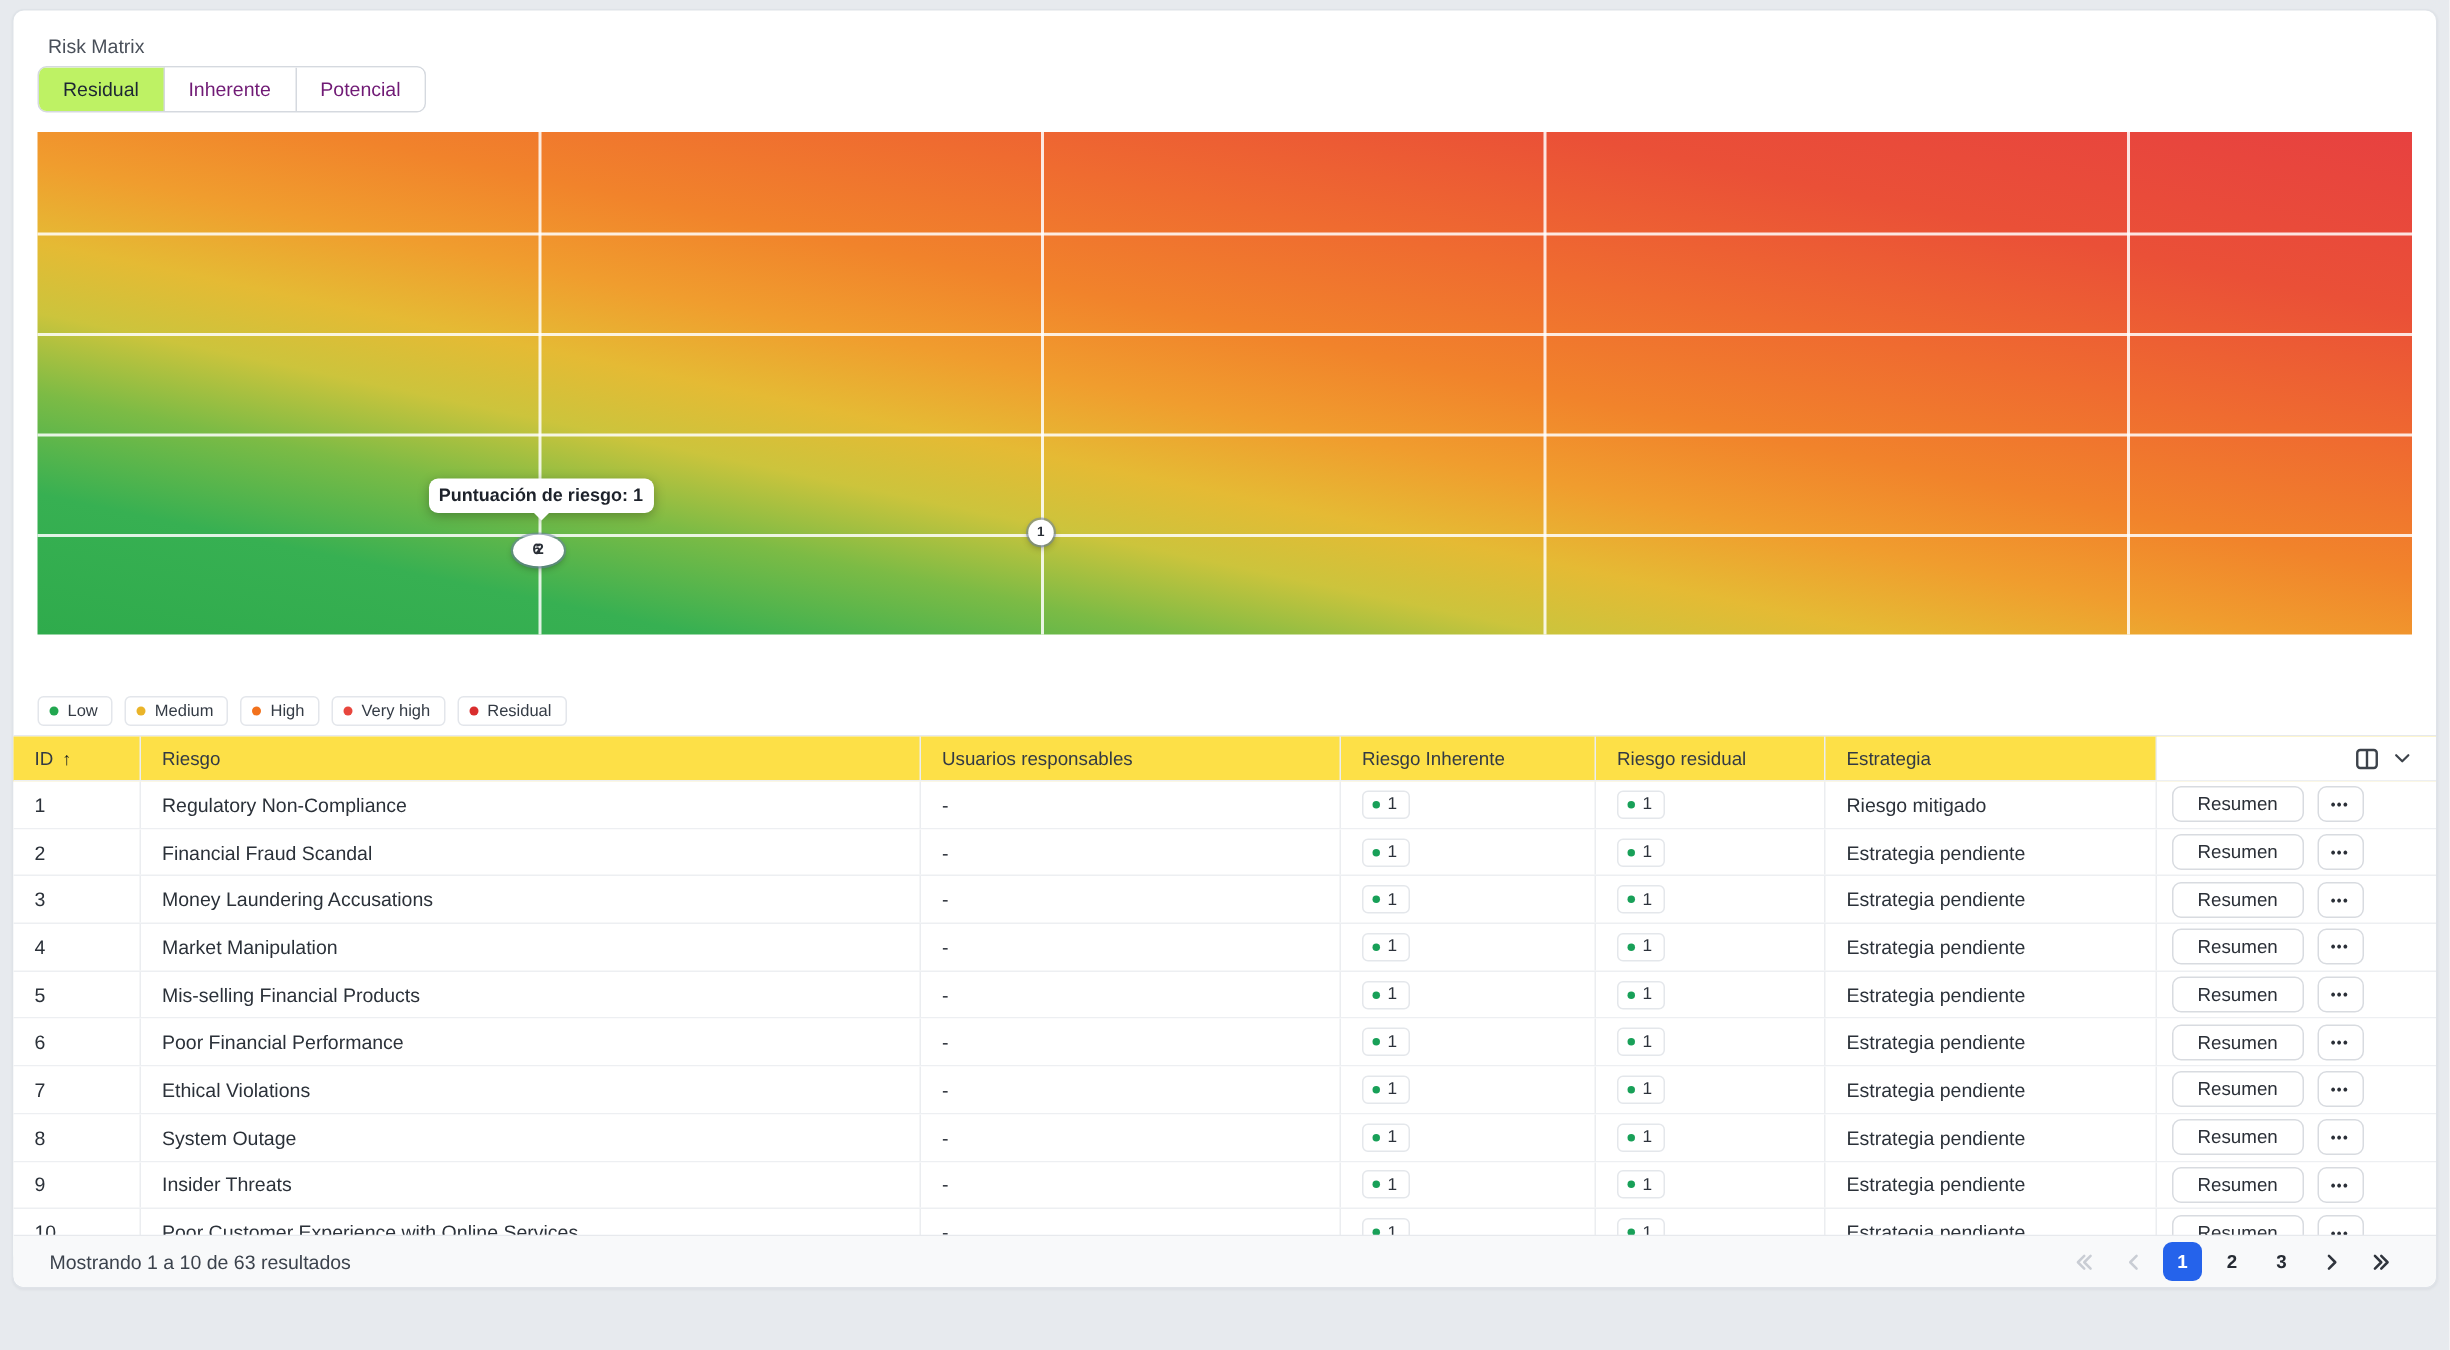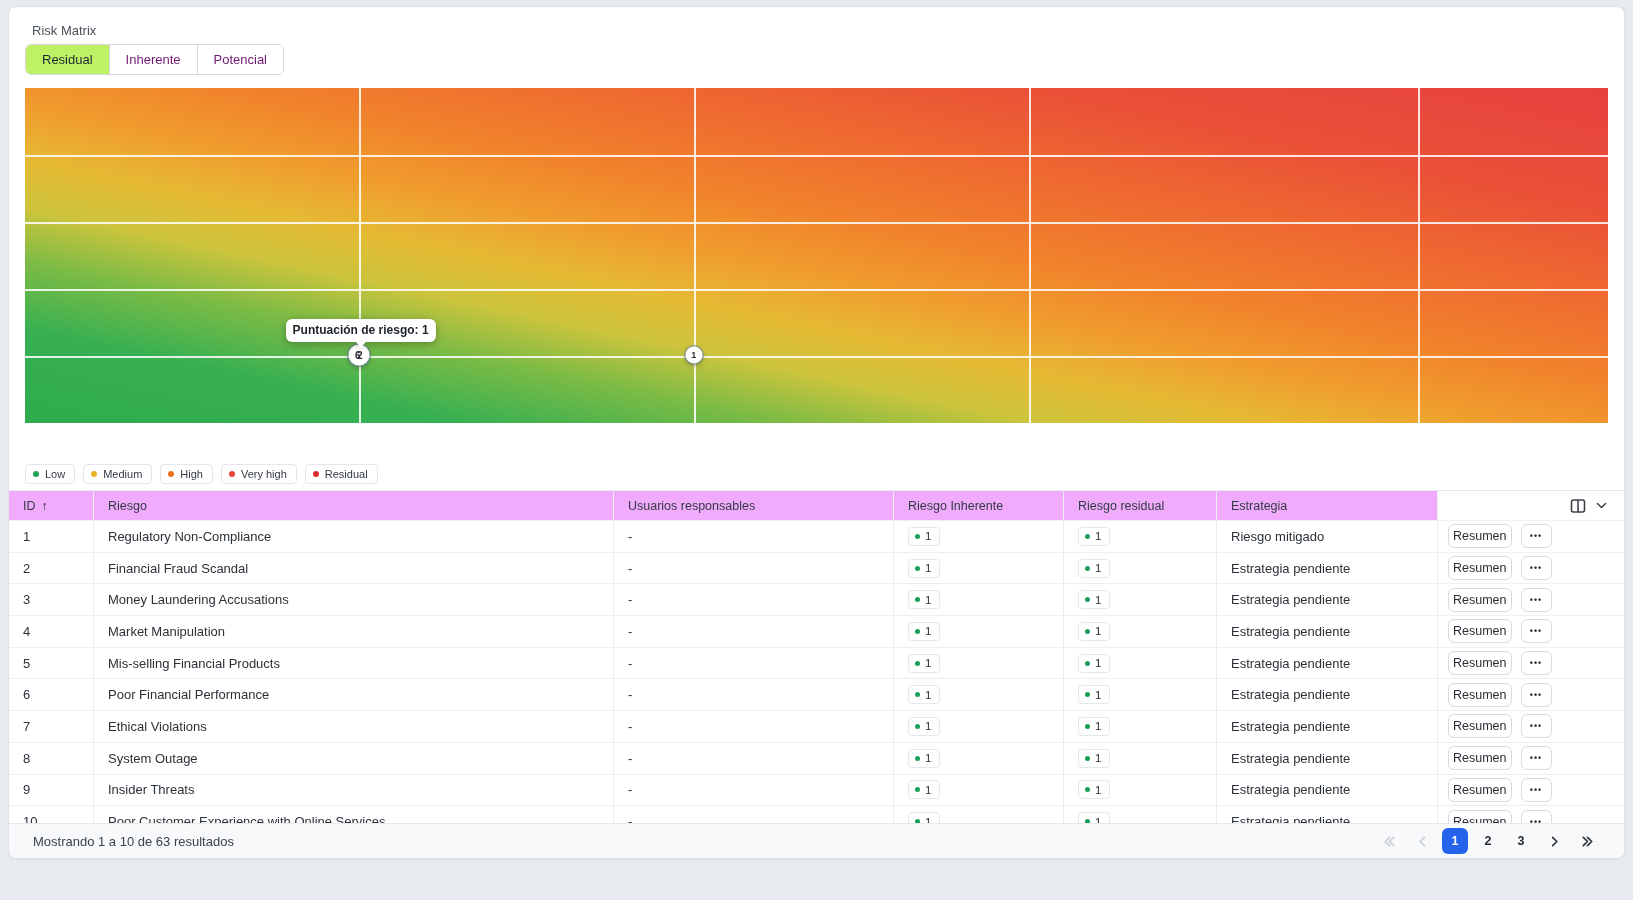--- a/index.html
+++ b/index.html
@@ -41,21 +41,21 @@
   }
   .gl-v { position:absolute; top:0; bottom:0; width:2px; background:rgba(255,255,255,.85); }
   .gl-h { position:absolute; left:0; right:0; height:2px; background:rgba(255,255,255,.85); }
 
   .marker {
     position:absolute; transform:translate(-50%,-50%); background:#fff; border-radius:50%;
     display:flex; align-items:center; justify-content:center; color:#2a2f37; font-weight:700;
     box-shadow:0 0 0 1.5px rgba(110,130,165,.55), 0 2px 5px rgba(0,0,0,.30);
     cursor:pointer;
   }
-  .marker-a { width:21px; height:21px; font-size:10px; letter-spacing:-3.5px; padding-right:3px; }
+  .marker-a { width:34px; height:21px; font-size:10px; letter-spacing:-3.5px; padding-right:3px;margin-top:12px; }
   .marker-b { width:17px; height:17px; font-size:9px; letter-spacing:0; }
 
   .chart-tooltip {
     position:absolute; transform:translate(-50%,-100%);
     background:#fff; border-radius:6px; padding:4px 7px; height:23px;
     font-size:12px; font-weight:700; color:#1d222b; white-space:nowrap;
     box-shadow:0 2px 8px rgba(0,0,0,.28); display:flex; align-items:center;
   }
   .chart-tooltip:after {
     content:""; position:absolute; left:50%; bottom:-5px; transform:translateX(-50%);
@@ -67,21 +67,21 @@
   .legend-pill {
     display:inline-flex; align-items:center; gap:6px; height:20px;
     border:1px solid #e3e6eb; border-radius:4px; background:#fff;
     padding:0 9px 0 7px; font-size:11px; color:#343b45; cursor:pointer;
   }
   .dot { width:6px; height:6px; border-radius:50%; flex:0 0 auto; }
 
   
   .table { margin:6px -16px 0 -16px; border-top:1px solid #e7e9ed; font-size:13px; }
   .tr { display:flex; align-items:stretch; border-bottom:1px solid #edeff2; background:#fff; }
-  .th-row { background:#f0abfc; height:30px;text-align:right; }
+  .th-row { background:#fde047; height:30px;text-align:right; }
   .td, .th {
     display:flex; align-items:center; padding:0 10px 0 14px;
     border-right:1px solid #ebedf0; overflow:hidden; white-space:nowrap;
   }
   .th { font-size:12.5px; font-weight:500; color:#333a44; gap:6px; }
   .td { color:#2b3139; height:30.7px; }
   .c1 { width:85px; }
   .c2 { width:520px; }
   .c3 { width:280px; }
   .c4 { width:170px; }
@@ -96,21 +96,21 @@
     border:1px solid #e4e7eb; border-radius:4px; background:#fff;
     padding:0 8px 0 6px; font-size:11.5px; color:#2c323b;
   }
   .badge .dot { width:5px; height:5px; }
 
   .actions { gap:9px; padding-left:10px; }
   .btn {
     height:24px; border:1px solid #d8dbe0; border-radius:6px; background:#fff;
     display:inline-flex; align-items:center; justify-content:center;
     font-family:"Liberation Sans", sans-serif; font-size:12.5px; font-weight:500;
-    color:#2a2f37; cursor:pointer; padding:0 4px;
+    color:#2a2f37; cursor:pointer; padding:0 16px;
   }
   .btn-more { width:31px; padding:0; font-size:9px; font-weight:800; letter-spacing:1px; }
 
   .hdr-icon-btn { display:inline-flex; align-items:center; gap:9px; cursor:pointer; }
 
   
   .footer {
     position:absolute; left:0; right:0; bottom:0; height:35px;
     background:#f8f9fa; border-top:1px solid #e7e9ed; border-radius:0 0 8px 8px;
     display:flex; align-items:center; justify-content:space-between; padding:0 24px;

